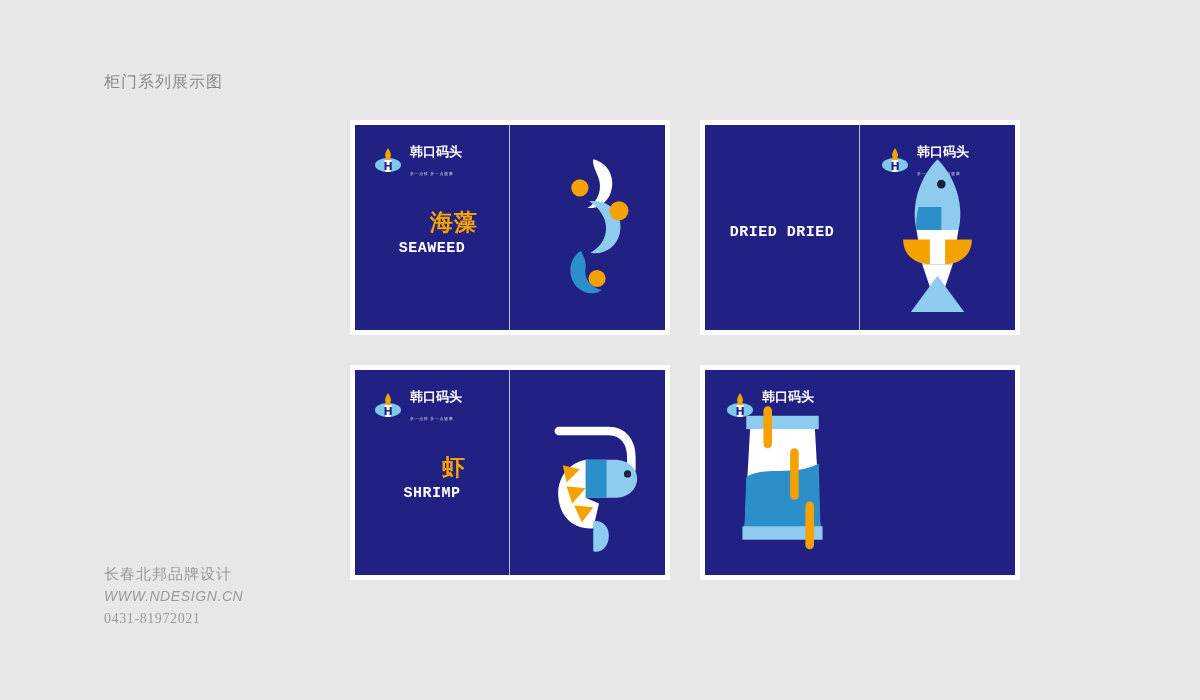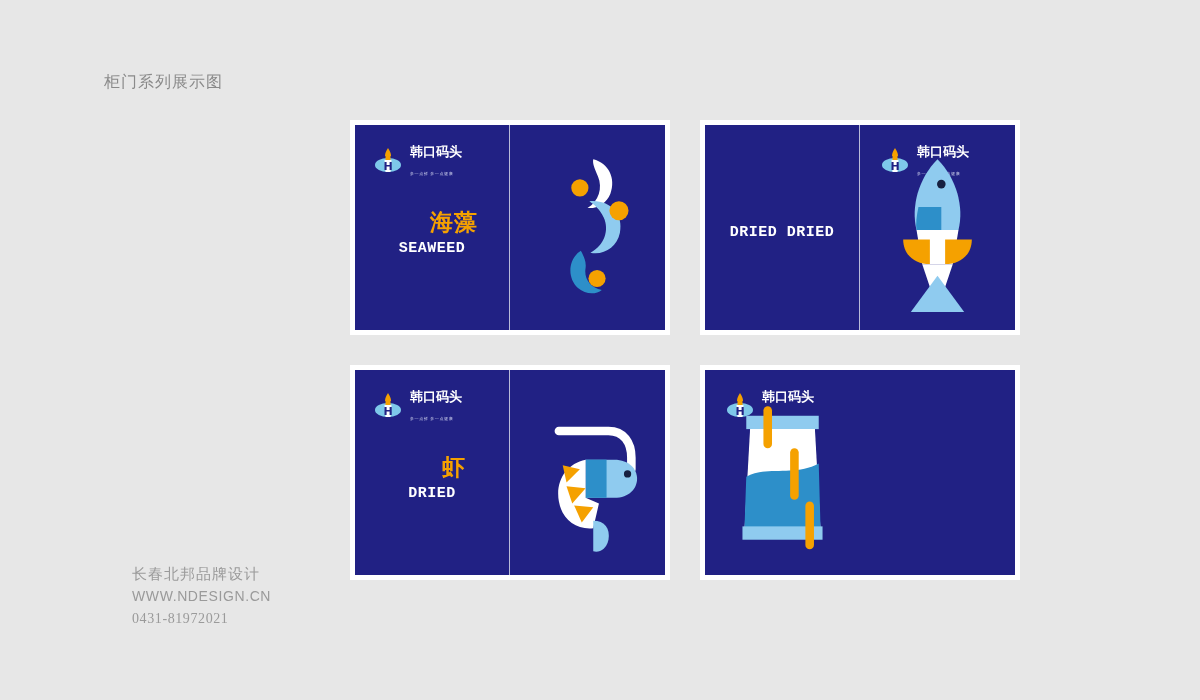--- a/index.html
+++ b/index.html
@@ -76,23 +76,23 @@
     font-size:15px;letter-spacing:.5px;margin-top:5px;
     white-space:nowrap;
   }
   .art{position:absolute;left:0;top:0;width:100%;height:100%;}
   .art svg{width:100%;height:100%;display:block;}
   
   .footer{
     position:absolute;left:104px;top:563px;
     color:#9a9a9a;line-height:1.55;
   }
-  .footer div{white-space:nowrap;margin-left:28px;}
+  .footer div{white-space:nowrap;}
   .footer .f-cn{font-family:"DejaVu Sans",sans-serif;font-size:15px;letter-spacing:1px;}
-  .footer .f-url{font-family:"Liberation Sans",sans-serif;font-size:14px;letter-spacing:.6px;}
+  .footer .f-url{font-family:"Liberation Sans",sans-serif;font-size:14px;letter-spacing:.6px;font-style:italic;}
   .footer .f-tel{font-family:Liberation Serif, serif;font-size:14px;letter-spacing:.6px;}
 </style>
 </head>
 <body>
 
 <div class="page-title">柜门系列展示图</div>
 
 <div class="board">
 
   <div class="panel">
@@ -191,21 +191,21 @@
             <text x="30" y="48" font-family="DejaVu Sans" font-size="22" font-weight="bold" fill="#212184" text-anchor="middle">H</text>
           </svg>
         </div>
         <div class="logo-text-wrap">
           <div class="logo-name">韩口码头</div>
           <div class="logo-tag">多一点鲜 多一点健康</div>
         </div>
       </div>
       <div class="label-block centered">
         <div class="label-cn">虾</div>
-        <div class="label-en">DRIED</div>
+        <div class="label-en">SHRIMP</div>
       </div>
     </div>
     <div class="half right">
       <div class="art">
         <svg viewBox="0 0 160 215" xmlns="http://www.w3.org/2000/svg">
 
           <path d="M50 64 L102 64 C118 64 126 76 126 92 L126 104" stroke="#ffffff" stroke-width="9" fill="none" stroke-linecap="round"></path>
 
           <path d="M78 94 L108 94 C124 94 132 104 132 114 C132 124 124 134 108 134 L78 134 Z" fill="#8fcbef"></path>
 

